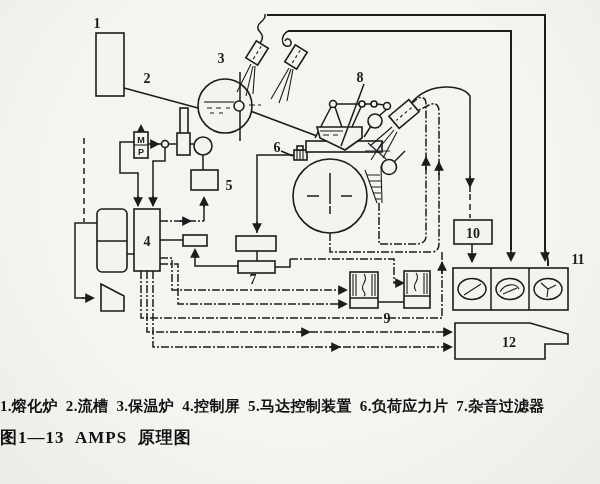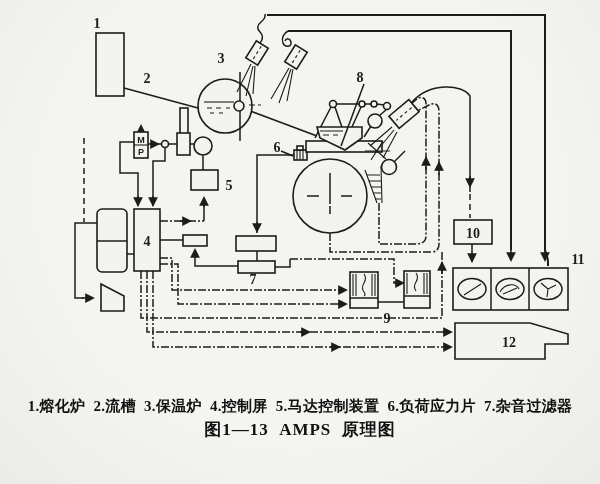--- a/index.html
+++ b/index.html
@@ -8,23 +8,23 @@
         font-family:"Liberation Serif", serif;overflow:hidden;}
   svg{display:block;}
   .s{stroke:#1c1c1c;fill:none;stroke-width:1.5;stroke-linecap:butt;stroke-linejoin:miter;}
   .s2{stroke:#1c1c1c;fill:none;stroke-width:2;}
   .th{stroke:#1c1c1c;fill:none;stroke-width:1.1;}
   .pf{fill:#f3f3f0;stroke:#1c1c1c;stroke-width:1.6;}
   .dash{stroke-dasharray:6 4;}
   .dd{stroke-dasharray:8 2 2 2;}
   .lbl{font:700 14px "Liberation Serif", serif;fill:#1c1c1c;text-anchor:middle;}
   .sm{font:700 9px "Liberation Sans", sans-serif;fill:#1c1c1c;text-anchor:middle;}
-  .legend{position:absolute;left:0;top:395px;width:600px;text-align:center;color:#111;}
+  .legend{position:absolute;left:0;top:395px;width:600px;text-align:left;color:#111;}
   .legend .ln{font:700 15px "Liberation Serif", serif;line-height:23px;white-space:pre;letter-spacing:.3px;}
-  .caption{font:700 17px "Liberation Serif", serif;white-space:pre;letter-spacing:1px;}
+  .caption{font:700 17px "Liberation Serif", serif;margin-top:8px;white-space:pre;letter-spacing:1px;}
 </style>
 </head>
 <body>
 
 <div class="page">
 
 <svg width="600" height="392" viewBox="0 0 600 392">
   <defs>
     <marker id="ar" viewBox="0 0 10 10" refX="8" refY="5" markerWidth="6.5" markerHeight="6.5" orient="auto-start-reverse">
       <path d="M0,0 L10,5 L0,10 z" fill="#1c1c1c"></path>

